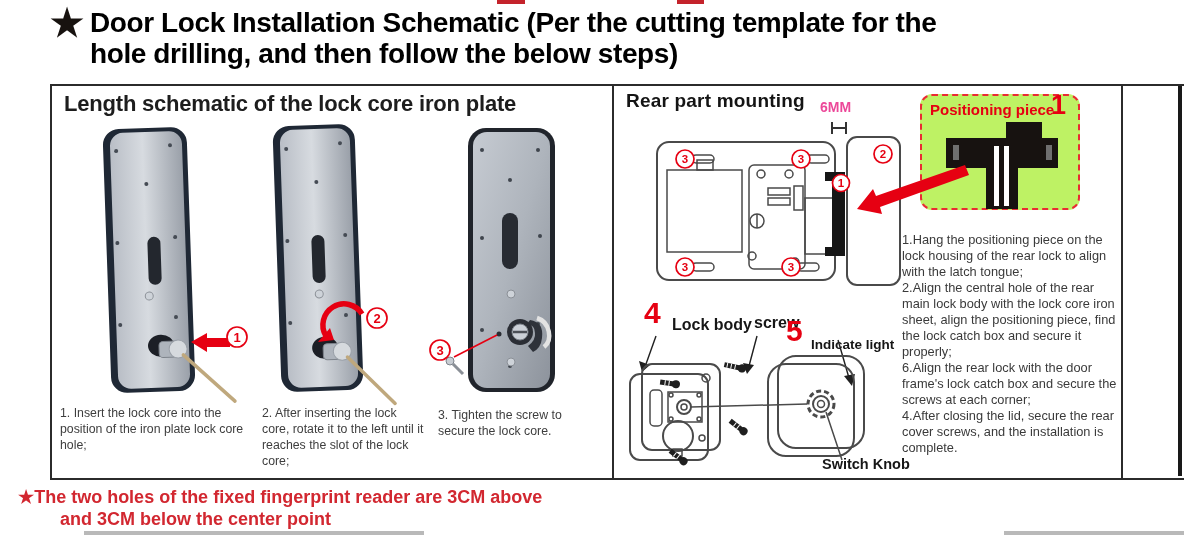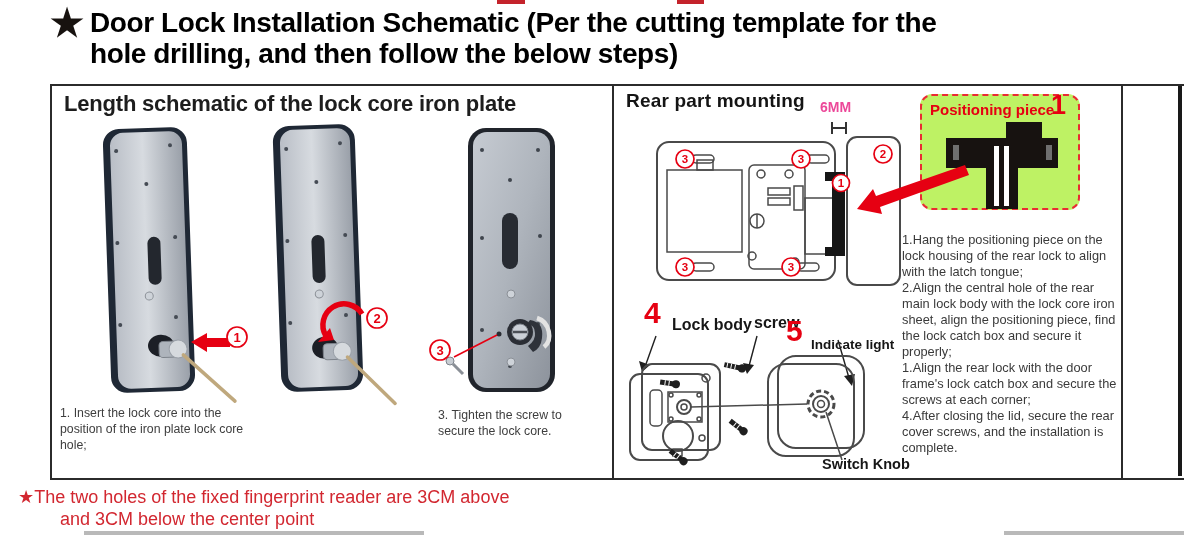--- a/index.html
+++ b/index.html
@@ -35,21 +35,21 @@
   #instructions{left:288px;top:146px;width:218px;font-size:12.8px;line-height:16px;color:#3a3a3a;z-index:1;}
   .callout-num{position:absolute;font-size:30px;font-weight:bold;color:#e60012;line-height:1;}
   .callout-label{position:absolute;font-weight:bold;color:#161616;white-space:nowrap;margin-top:9px;}
   #callout-lock-body{left:58px;top:221px;font-size:16px;}
   #callout-screw{left:140px;top:219px;font-size:16px;text-align:center;}
   #callout-indicate{left:197px;top:242px;font-size:13.5px;}
   #callout-switch-knob{left:208px;top:361px;font-size:14.5px;}
   #callout-4{left:30px;top:212px;}
   #callout-5{left:172px;top:230px;}
   
-  .footnote{position:absolute;font-size:18px;line-height:22px;color:#d22730;font-weight:normal;white-space:nowrap;}
+  .footnote{position:absolute;font-size:18px;line-height:22px;color:#d22730;font-weight:bold;white-space:nowrap;}
   #footnote-left{left:18px;top:486px;}
   #footnote-left .l2{padding-left:42px;}
   #footnote-right{left:612px;top:486px;}
   #footnote-right .l2{padding-left:24px;}
   #edge-line-right{left:1178px;top:86px;width:4px;height:390px;background:#191919;}
   .stub{background:#2b2b2b;height:2px;}
   .faint{background:#b9b9b9;height:4px;top:531px;}
   
   svg .ln{stroke:#4a4a4a;fill:none;stroke-width:2;}
   svg .thin{stroke:#4a4a4a;fill:none;stroke-width:1.5;}
@@ -177,20 +177,21 @@
         <line x1="399" y1="250" x2="409" y2="260" stroke="#8a8f96" stroke-width="3"></line>
         <circle cx="396" cy="247" r="4" fill="#c8cdd3" stroke="#7e848c"></circle>
       </g>
       <g>
         <circle class="marker-c" cx="386" cy="236" r="10"></circle>
         <text class="marker-t-big" x="386" y="240.5">3</text>
       </g>
     </svg>
 
     <div id="step-1" class="step">1. Insert the lock core into the position of the iron plate lock core hole;</div>
+    <div id="step-2" class="step">2. After inserting the lock core, rotate it to the left until it reaches the slot of the lock core;</div>
     <div id="step-3" class="step">3. Tighten the screw to secure the lock core.</div>
   </div>
 
   <div id="right-panel" class="panel">
     <div id="rear-title" class="abs">Rear part mounting</div>
     <div id="dim-6mm" class="abs">6MM</div>
 
     <svg id="rear-svg" class="abs" width="332" height="232" viewBox="0 0 332 232">
 
       <path d="M192,8 V20 M206,8 V20 M192,14 H206" stroke="#333" stroke-width="2" fill="none"></path>
@@ -257,21 +258,21 @@
         <div class="tpiece-white" style="left:72px;top:50px;width:5px;height:60px;"></div>
         <div class="tpiece-white" style="left:82px;top:50px;width:5px;height:60px;"></div>
         <div class="tpiece-gray" style="left:31px;top:49px;width:6px;height:15px;"></div>
         <div class="tpiece-gray" style="left:124px;top:49px;width:6px;height:15px;"></div>
       </div>
     </div>
 
     <div id="instructions" class="abs">
       <div>1.Hang the positioning piece on the lock housing of the rear lock to align with the latch tongue;</div>
       <div>2.Align the central hole of the rear main lock body with the lock core iron sheet, align the positioning piece, find the lock catch box and secure it properly;</div>
-      <div>1.Align the rear lock with the door frame's lock catch box and secure the screws at each corner;</div>
+      <div>6.Align the rear lock with the door frame's lock catch box and secure the screws at each corner;</div>
       <div>4.After closing the lid, secure the rear cover screws, and the installation is complete.</div>
     </div>
 
     <div id="callout-4" class="callout-num">4</div>
     <div id="callout-lock-body" class="callout-label">Lock body</div>
     <div id="callout-screw" class="callout-label">screw</div>
     <div id="callout-5" class="callout-num">5</div>
     <div id="callout-indicate" class="callout-label">Indicate light</div>
     <div id="callout-switch-knob" class="callout-label">Switch Knob</div>
 

